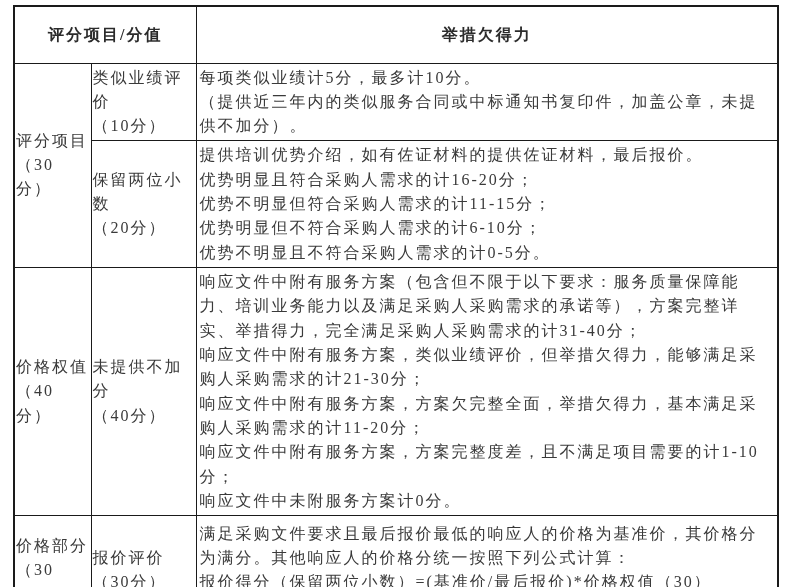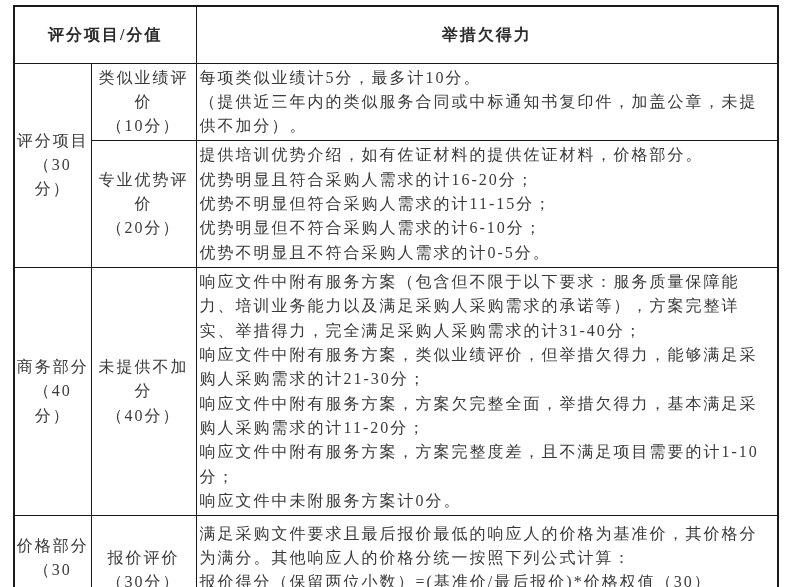--- a/index.html
+++ b/index.html
@@ -47,21 +47,20 @@
   tr.row-price { height: 110px; }
   th.head-cell {
     font-weight: bold;
     color: #2b2b2b;
     text-align: center;
     vertical-align: middle;
     letter-spacing: 1px;
   }
   td.section-cell,
   td.item-cell {
-    text-align: center;
     vertical-align: middle;
     padding: 0 1px;
   }
   td.criteria-cell {
     text-align: left;
     vertical-align: middle;
     padding: 2px 3px 2px 3px;
   }
 </style>
 </head>
@@ -83,30 +82,30 @@
     <tbody>
       <tr class="row-similar">
         <td class="section-cell" rowspan="2">评分项目
 （30分）</td>
         <td class="item-cell">类似业绩评价
 （10分）</td>
         <td class="criteria-cell">每项类似业绩计5分，最多计10分。
 （提供近三年内的类似服务合同或中标通知书复印件，加盖公章，未提供不加分）。</td>
       </tr>
       <tr class="row-advantage">
-        <td class="item-cell">专业优势评价
+        <td class="item-cell">保留两位小数
 （20分）</td>
-        <td class="criteria-cell">提供培训优势介绍，如有佐证材料的提供佐证材料，价格部分。
+        <td class="criteria-cell">提供培训优势介绍，如有佐证材料的提供佐证材料，最后报价。
 优势明显且符合采购人需求的计16-20分；
 优势不明显但符合采购人需求的计11-15分；
 优势明显但不符合采购人需求的计6-10分；
 优势不明显且不符合采购人需求的计0-5分。</td>
       </tr>
       <tr class="row-service">
-        <td class="section-cell">商务部分
+        <td class="section-cell">价格权值
 （40分）</td>
         <td class="item-cell">未提供不加分
 （40分）</td>
         <td class="criteria-cell">响应文件中附有服务方案（包含但不限于以下要求：服务质量保障能力、培训业务能力以及满足采购人采购需求的承诺等），方案完整详实、举措得力，完全满足采购人采购需求的计31-40分；
 响应文件中附有服务方案，类似业绩评价，但举措欠得力，能够满足采购人采购需求的计21-30分；
 响应文件中附有服务方案，方案欠完整全面，举措欠得力，基本满足采购人采购需求的计11-20分；
 响应文件中附有服务方案，方案完整度差，且不满足项目需要的计1-10分；
 响应文件中未附服务方案计0分。</td>
       </tr>
       <tr class="row-price">

